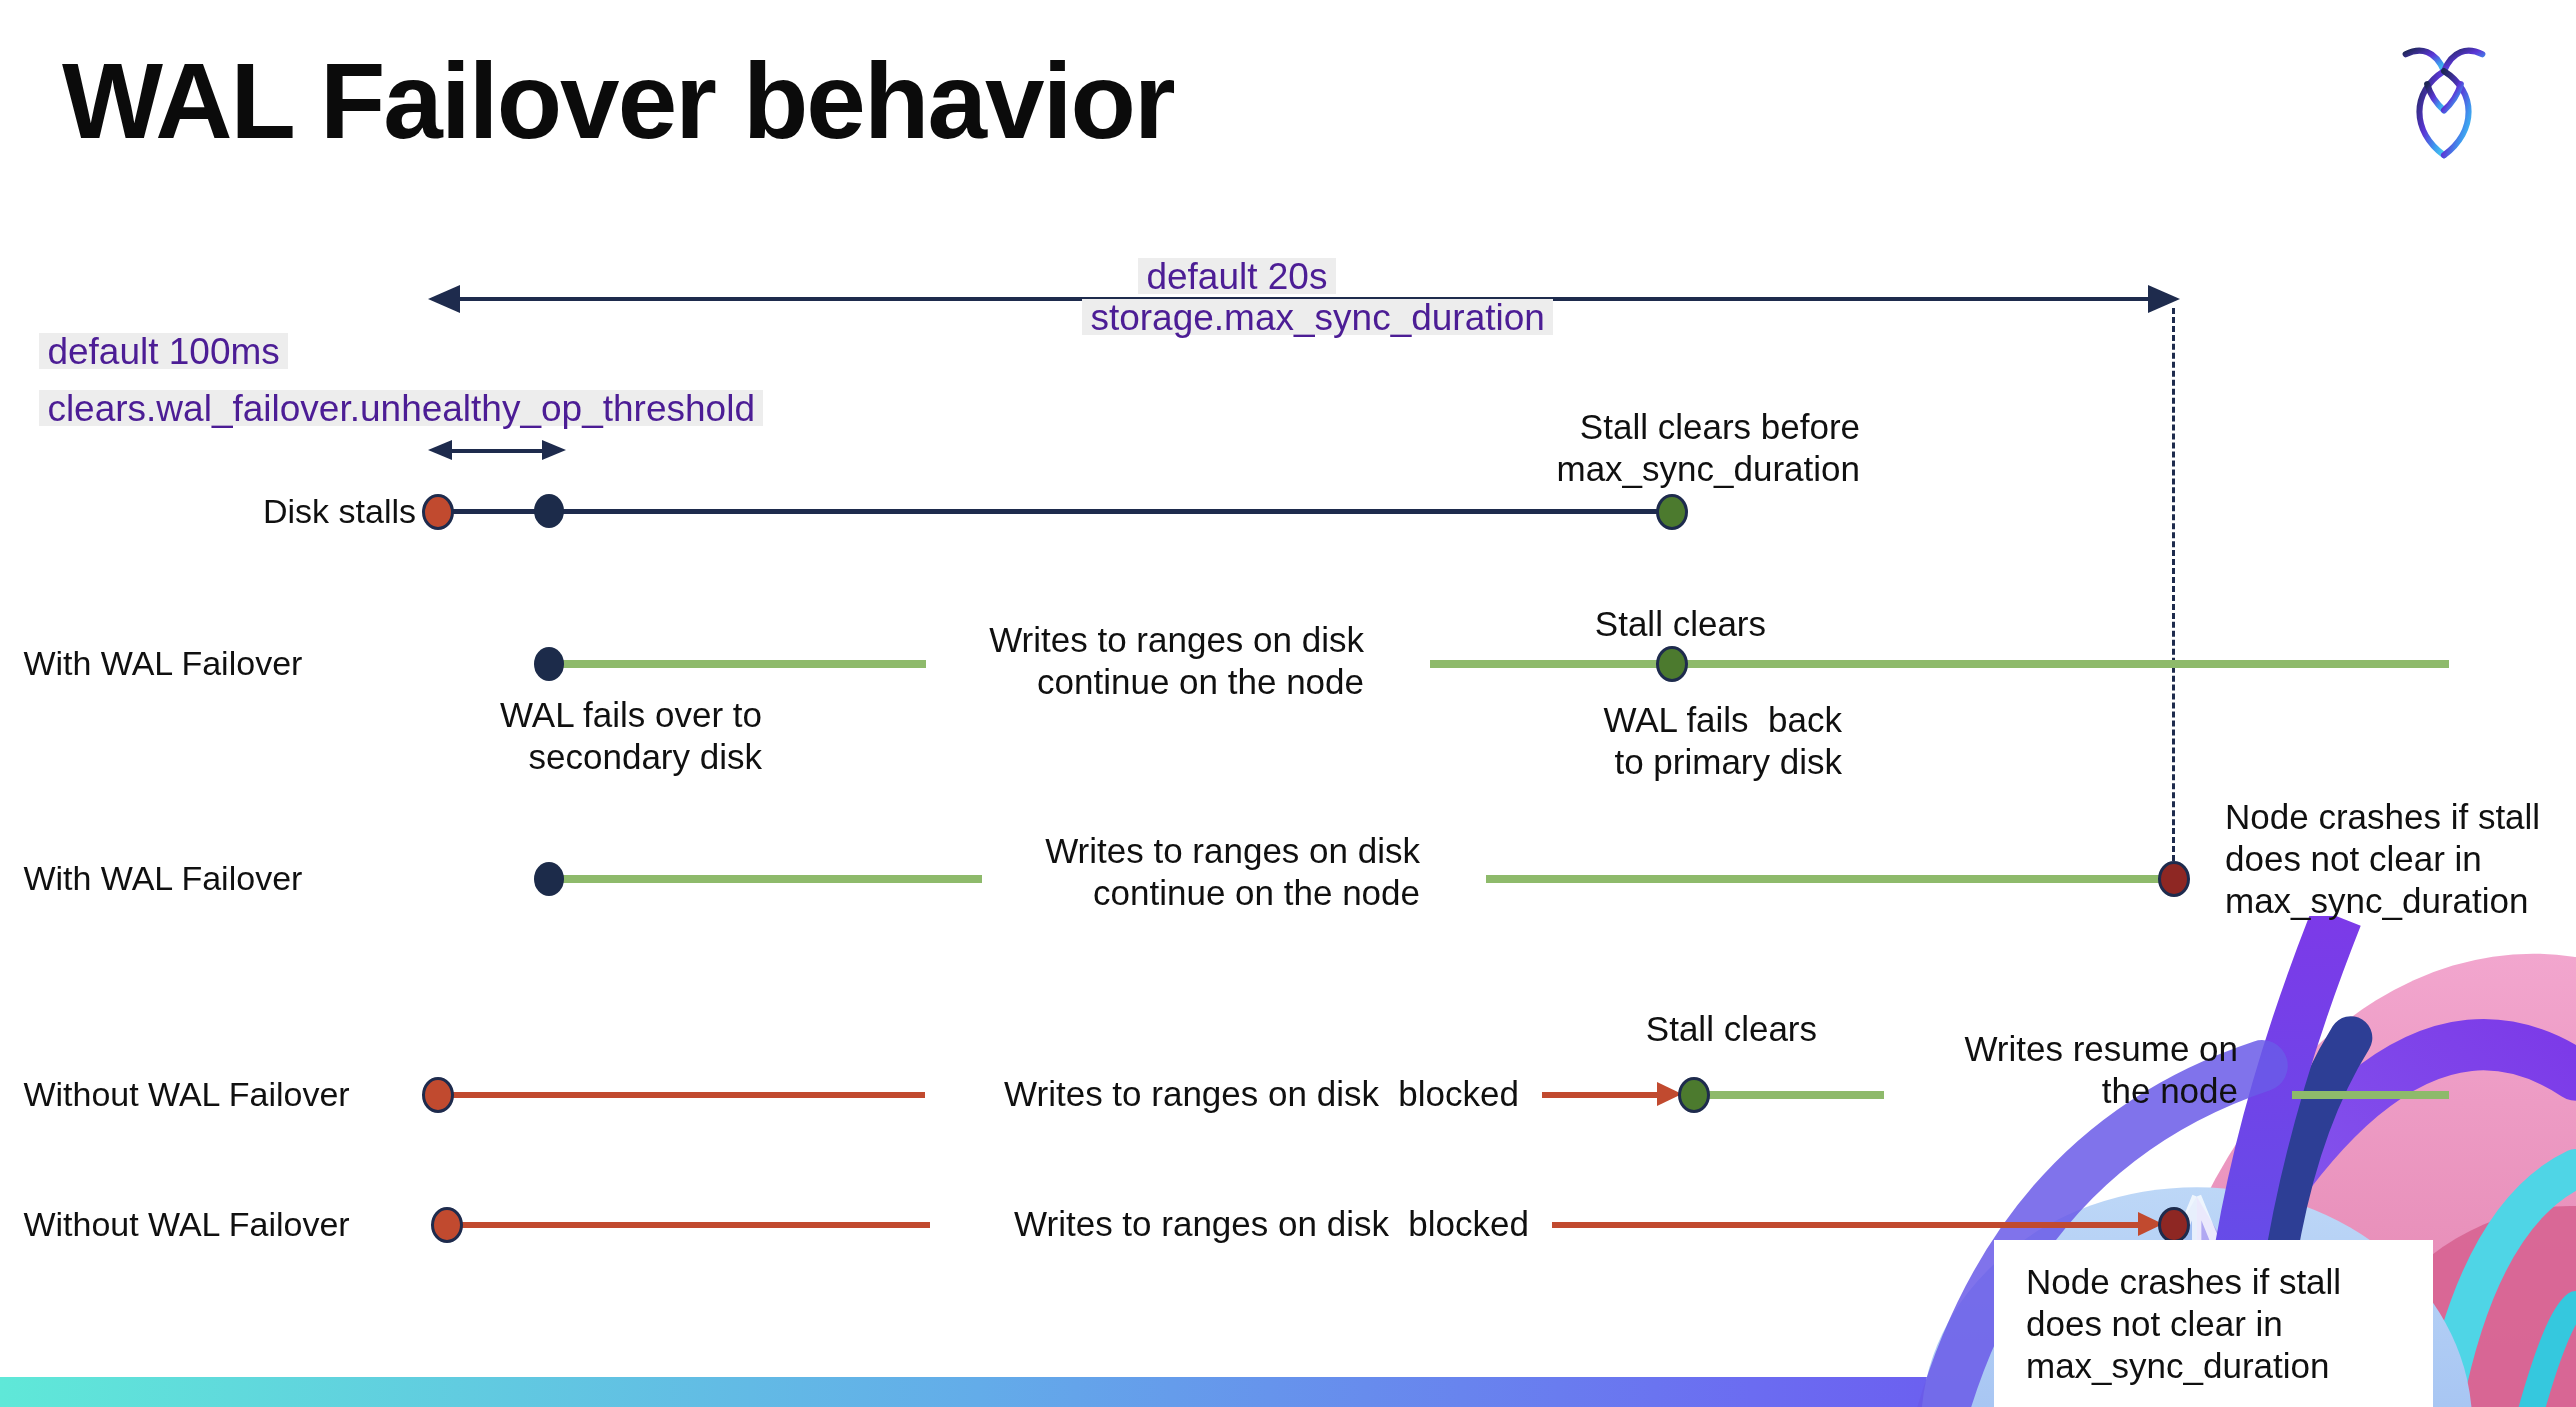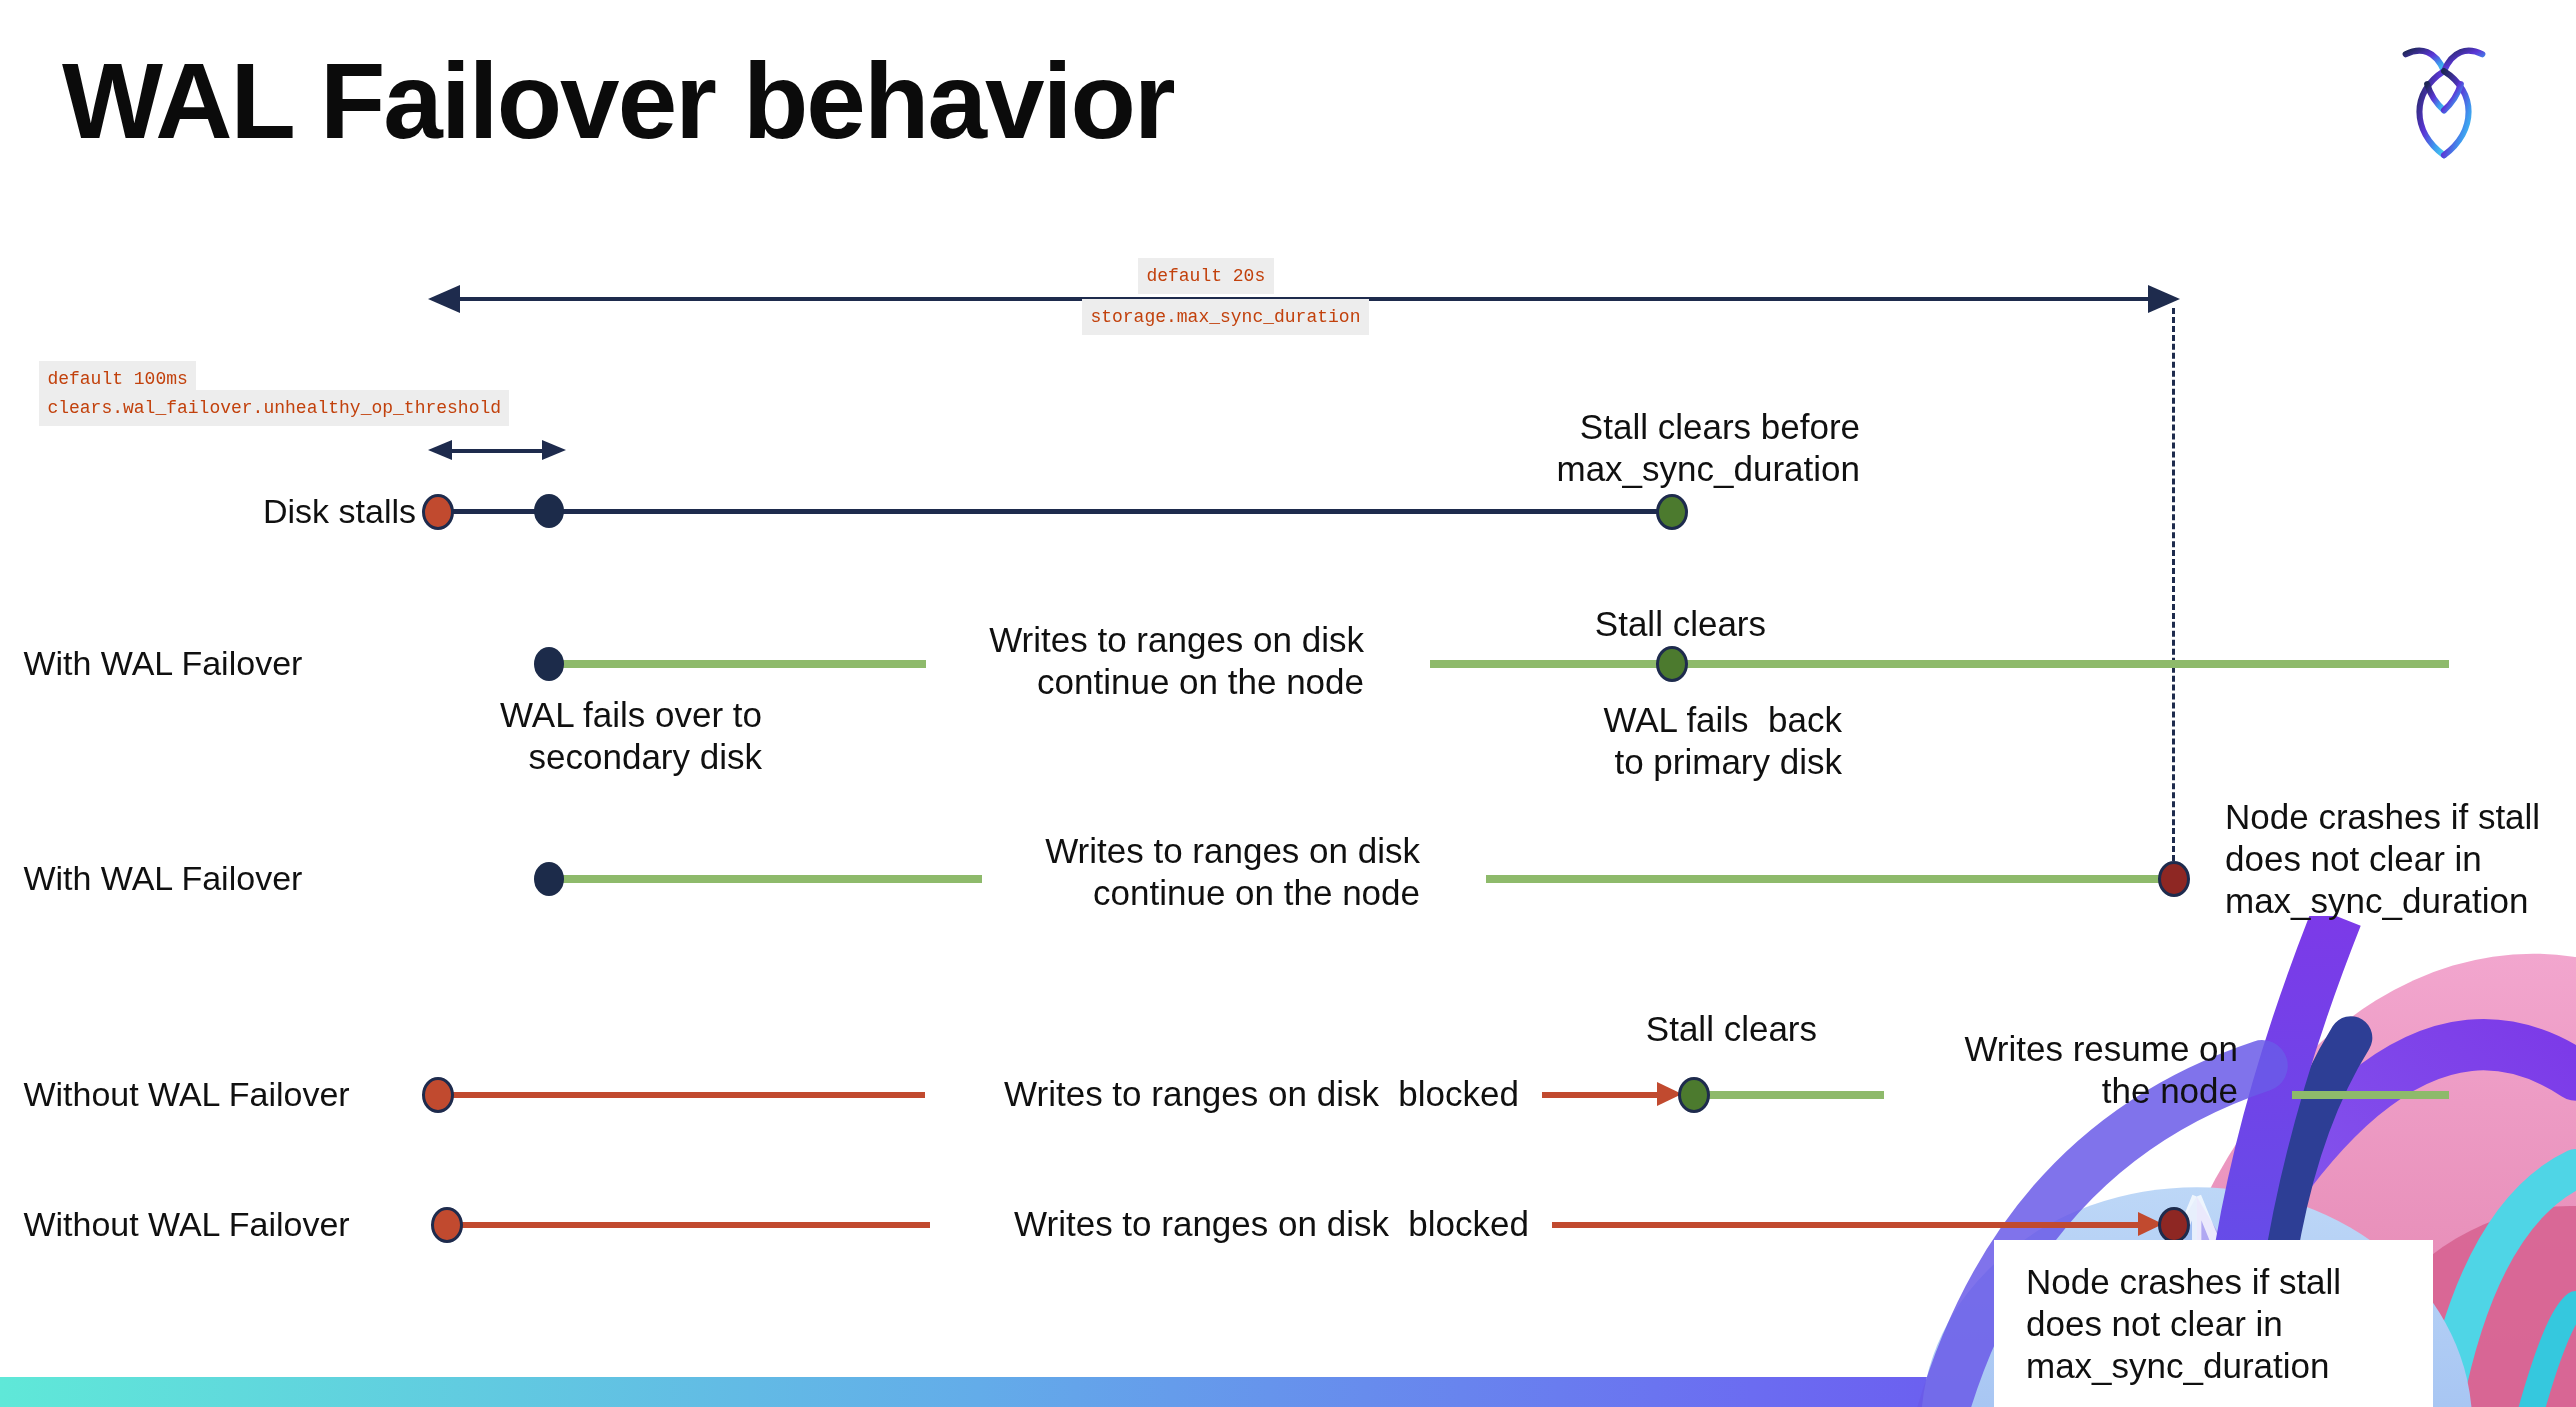--- a/index.html
+++ b/index.html
@@ -1,21 +1,21 @@
 <!DOCTYPE html>
 <html style="font-size:15px"><head>
 <meta charset="utf-8">
 <style>
   html,body{margin:0;padding:0;background:#ffffff;}
   .canvas{position:relative;width:2576px;height:1408px;overflow:hidden;background:#ffffff;
           font-family:"Liberation Sans",sans-serif;color:#111;}
   .title{position:absolute;left:62px;top:37px;font-size:107px;font-weight:800;
          letter-spacing:-1.9px;line-height:1.2;color:#0b0b0b;white-space:nowrap;}
-  .mono{position:absolute;font-family:Liberation Mono, monospace;
-        font-size:18px;line-height:29px;color:#c2410c;background:#ededed;
+  .mono{position:absolute;font-family:Liberation Sans, sans-serif;
+        font-size:37px;line-height:29px;color:#4c1d95;background:#ededed;
         padding:3.7px 8.4px;white-space:pre;z-index:4;}
   .row-label{position:absolute;font-size:34px;line-height:41px;color:#101010;
              white-space:nowrap;z-index:4;}
   .ann{position:absolute;font-size:35px;line-height:42px;color:#101010;
        white-space:pre-wrap;z-index:4;}
   .center{text-align:right;}
   .right{text-align:right;}
   .hline{position:absolute;z-index:3;}
   .navy-line{background:#1e2b4d;height:4.7px;}
   .green-line{background:#8eba6b;height:8.4px;}
@@ -104,21 +104,21 @@
   </svg>
 
   <div class="hline navy-line" style="left:441px;top:297px;width:1725px;height:3.7px;"></div>
   <div class="tri tri-left-navy" style="left:428px;top:285px;"></div>
   <div class="tri tri-right-navy" style="left:2148px;top:285px;"></div>
   <div class="mono" style="left:1138px;top:258px;">default 20s</div>
   <div class="mono" style="left:1082px;top:299px;">storage.max_sync_duration</div>
 
   <div class="dashed-v"></div>
 
-  <div class="mono" style="left:39px;top:333px;margin-top:28px;">default 100ms</div>
+  <div class="mono" style="left:39px;top:333px;">default 100ms</div>
   <div class="mono" style="left:39px;top:390px;">clears.wal_failover.unhealthy_op_threshold</div>
   <div class="hline navy-line" style="left:451px;top:449px;width:93px;height:3.7px;"></div>
   <div class="tri tri-left-sm" style="left:428px;top:440px;"></div>
   <div class="tri tri-right-sm" style="left:542px;top:440px;"></div>
 
   <div class="row-label right" style="left:168px;top:491px;width:248px;">Disk stalls</div>
   <div class="hline navy-line" style="left:438px;top:509px;width:1234px;"></div>
   <div class="dot dot-red" style="left:422px;top:494px;"></div>
   <div class="dot dot-navy" style="left:534px;top:494px;"></div>
   <div class="dot dot-green" style="left:1656px;top:494px;"></div>

